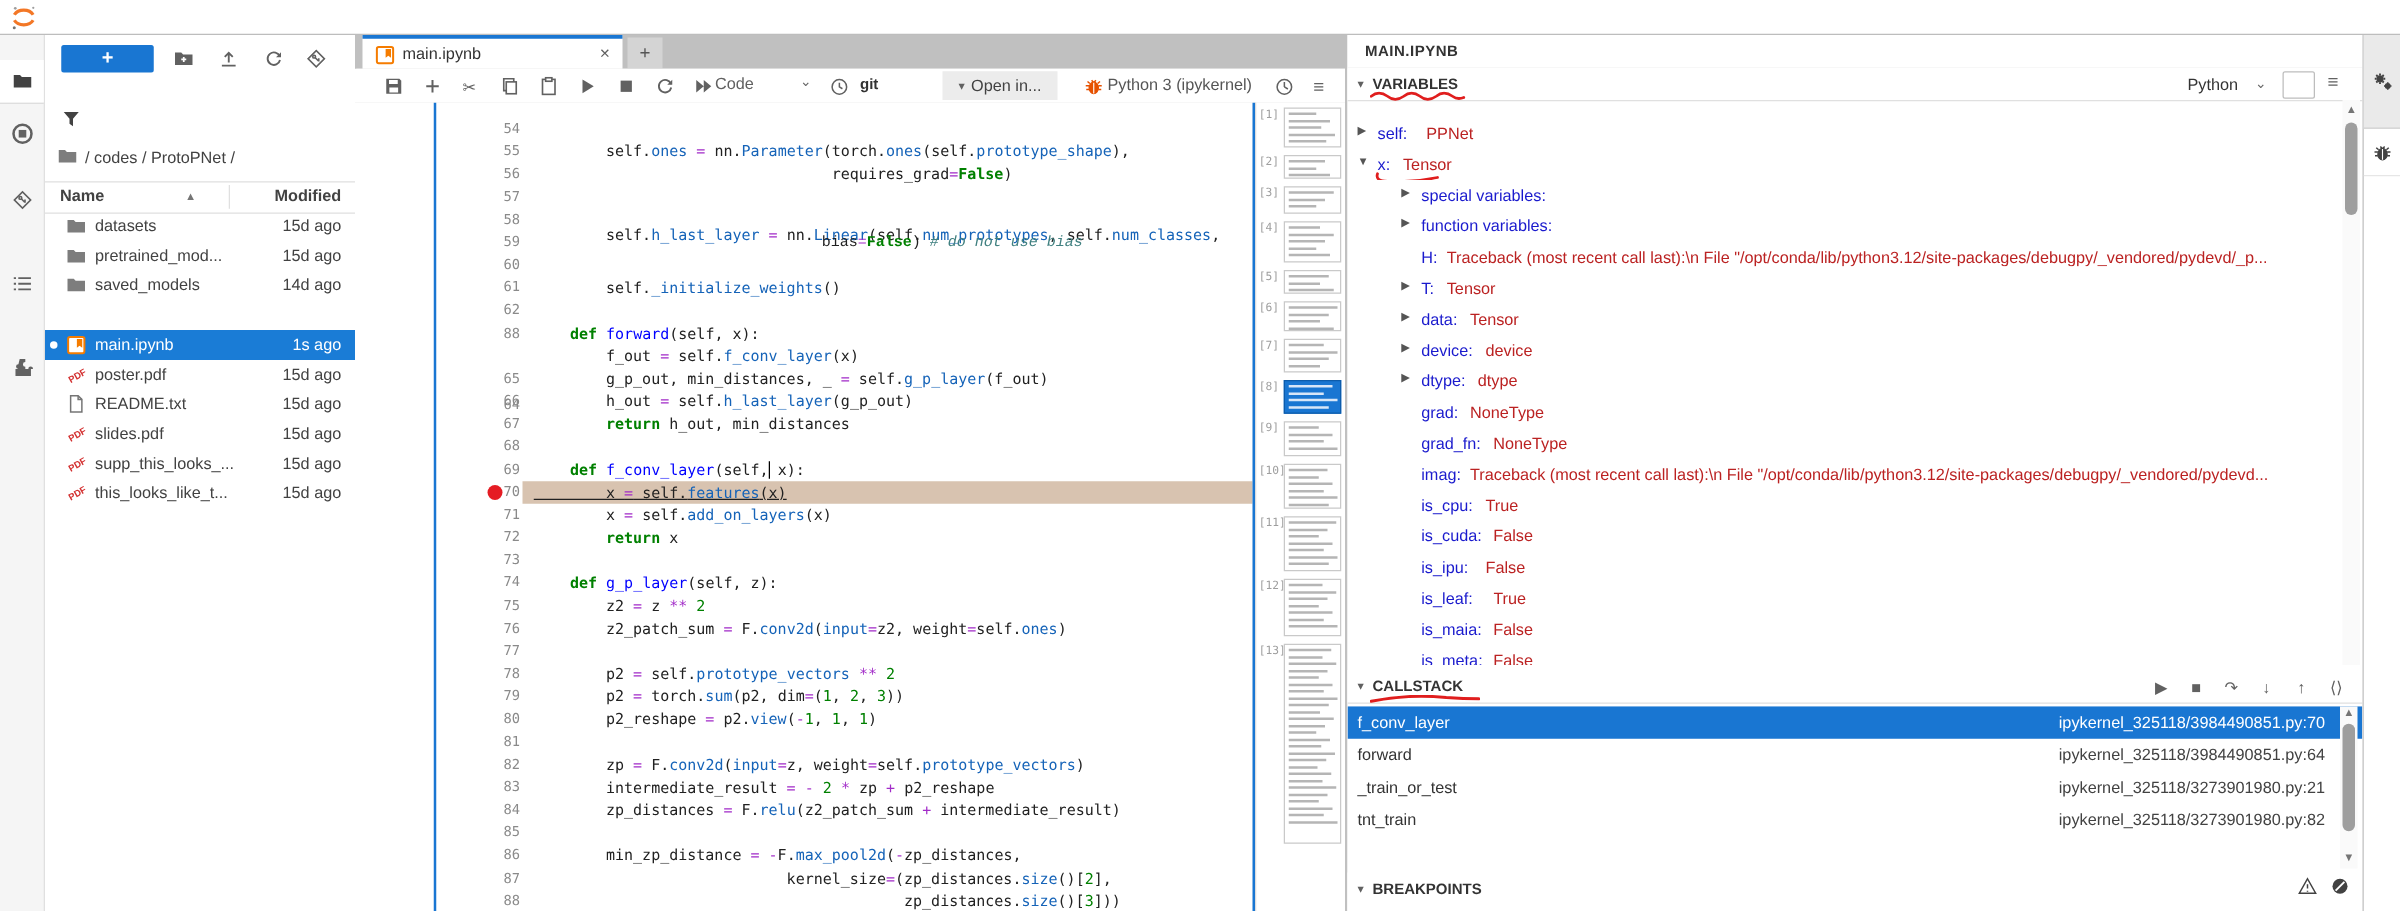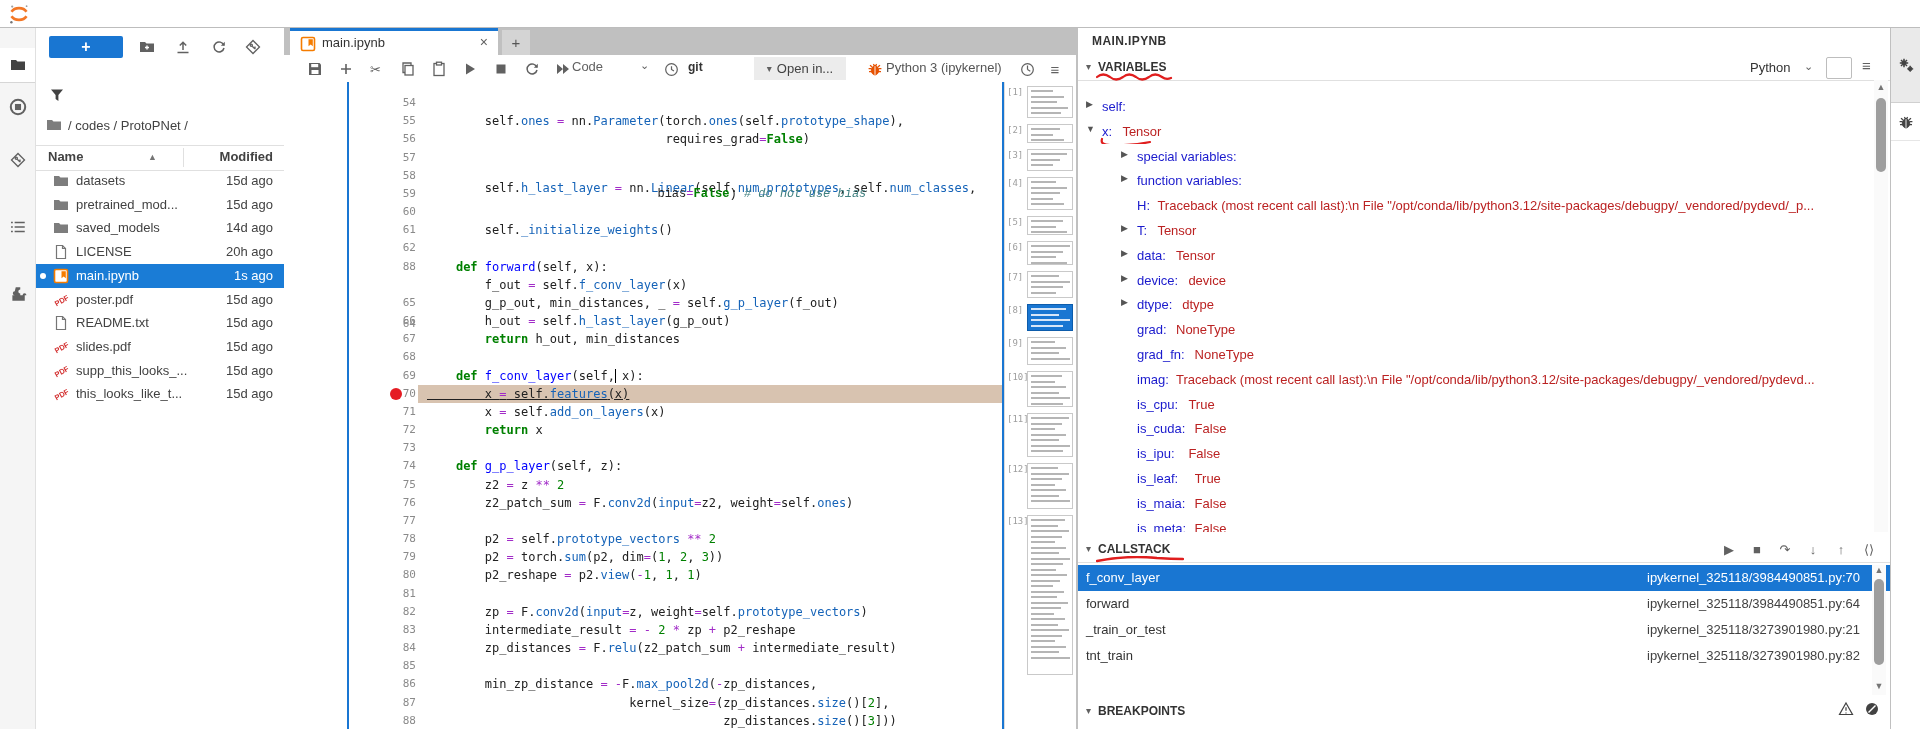--- a/index.html
+++ b/index.html
@@ -246,30 +246,20 @@
             </svg></span>
           <span class="fname">pretrained_mod...</span>
           <span class="fmod">15d ago</span>
         </div>
         <div class="fb-row" style="top: 47.4px;">
           <span class="ficon"><svg width="16" height="16" viewBox="0 0 16 16">
               <path fill="#7d7d7d" d="M1 3h5l1.5 1.5H15V13H1z"></path>
             </svg></span>
           <span class="fname">saved_models</span>
           <span class="fmod">14d ago</span>
-        </div>
-        <div class="fb-row" style="top: 71.1px;">
-          <span class="ficon"><svg width="16" height="16" viewBox="0 0 16 16">
-              <g fill="none" stroke="#757575" stroke-width="1.2">
-                <path d="M3.5 1.5h6l3 3v10h-9z"></path>
-                <path d="M9.5 1.5v3h3"></path>
-              </g>
-            </svg></span>
-          <span class="fname">LICENSE</span>
-          <span class="fmod">20h ago</span>
         </div>
         <div class="fb-row sel" style="top: 94.8px;">
           <span class="fdot"></span>
           <span class="ficon"><svg width="16" height="16" viewBox="0 0 16 16">
               <rect x="1.5" y="1.5" width="13" height="13" rx="1.5" fill="#fff" stroke="#f57c00" stroke-width="1.6"></rect>
               <path fill="#f57c00" d="M8.5 3.2h4.3v7l-2.15-1.7L8.5 10.2z"></path>
             </svg></span>
           <span class="fname">main.ipynb</span>
           <span class="fmod">1s ago</span>
         </div>
@@ -645,20 +635,21 @@
       <span id="vars-scope">Python</span>
       <span id="vars-scope-chev">⌄</span>
       <span id="vars-treebtn"></span>
       <span id="vars-burger">≡</span>
     </div>
 
     <div id="varlist">
         <div class="vrow" style="top: 14px; left: 0px;">
           <span class="varrow" style="left: 8px;">▶</span>
           <span class="vname" style="position: absolute; left: 24px; top: 5px;">self:</span>
+          <span class="vval" style="position: absolute; left: 63px; top: 5px; max-width: 756px; overflow: hidden; text-overflow: ellipsis; display: inline-block; white-space: nowrap; right: 20px;">PPNet</span>
         </div>
         <div class="vrow" style="top: 38.8px; left: 0px;">
           <span class="varrow" style="left: 8px;">▼</span>
           <span class="vname" style="position: absolute; left: 24px; top: 5px;">x:</span>
           <span class="vval" style="position: absolute; left: 44.4px; top: 5px; max-width: 756px; overflow: hidden; text-overflow: ellipsis; display: inline-block; white-space: nowrap; right: 20px;">Tensor</span>
           <svg width="52" height="10" class="annot" style="left: 22px; top: 18px;">
             <path d="M2 2 q-2 6 8 6 q20 1 40 -3" fill="none" stroke="#e01e1e" stroke-width="2.2" stroke-linecap="round"></path>
           </svg>
         </div>
         <div class="vrow" style="top: 63.6px; left: 0px;">

